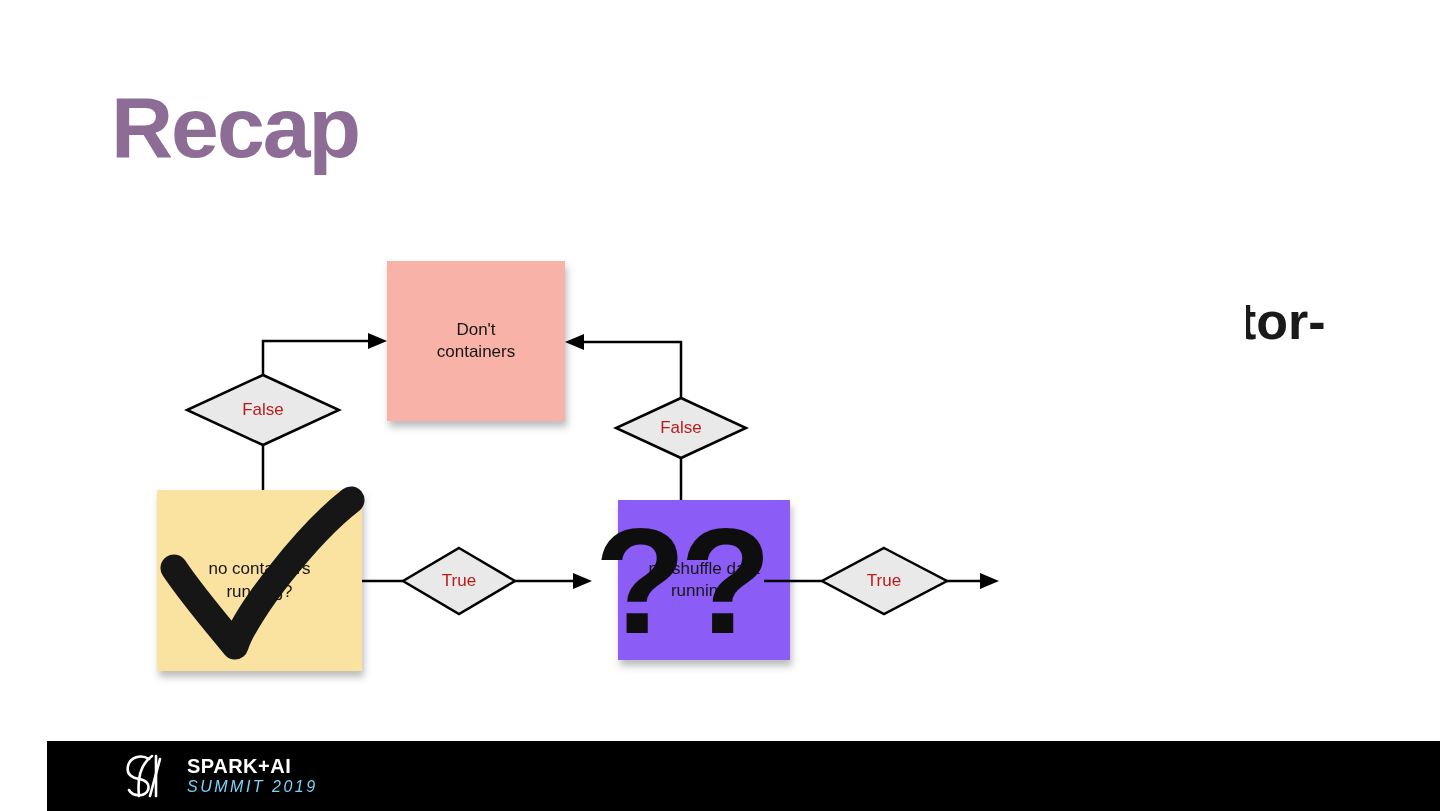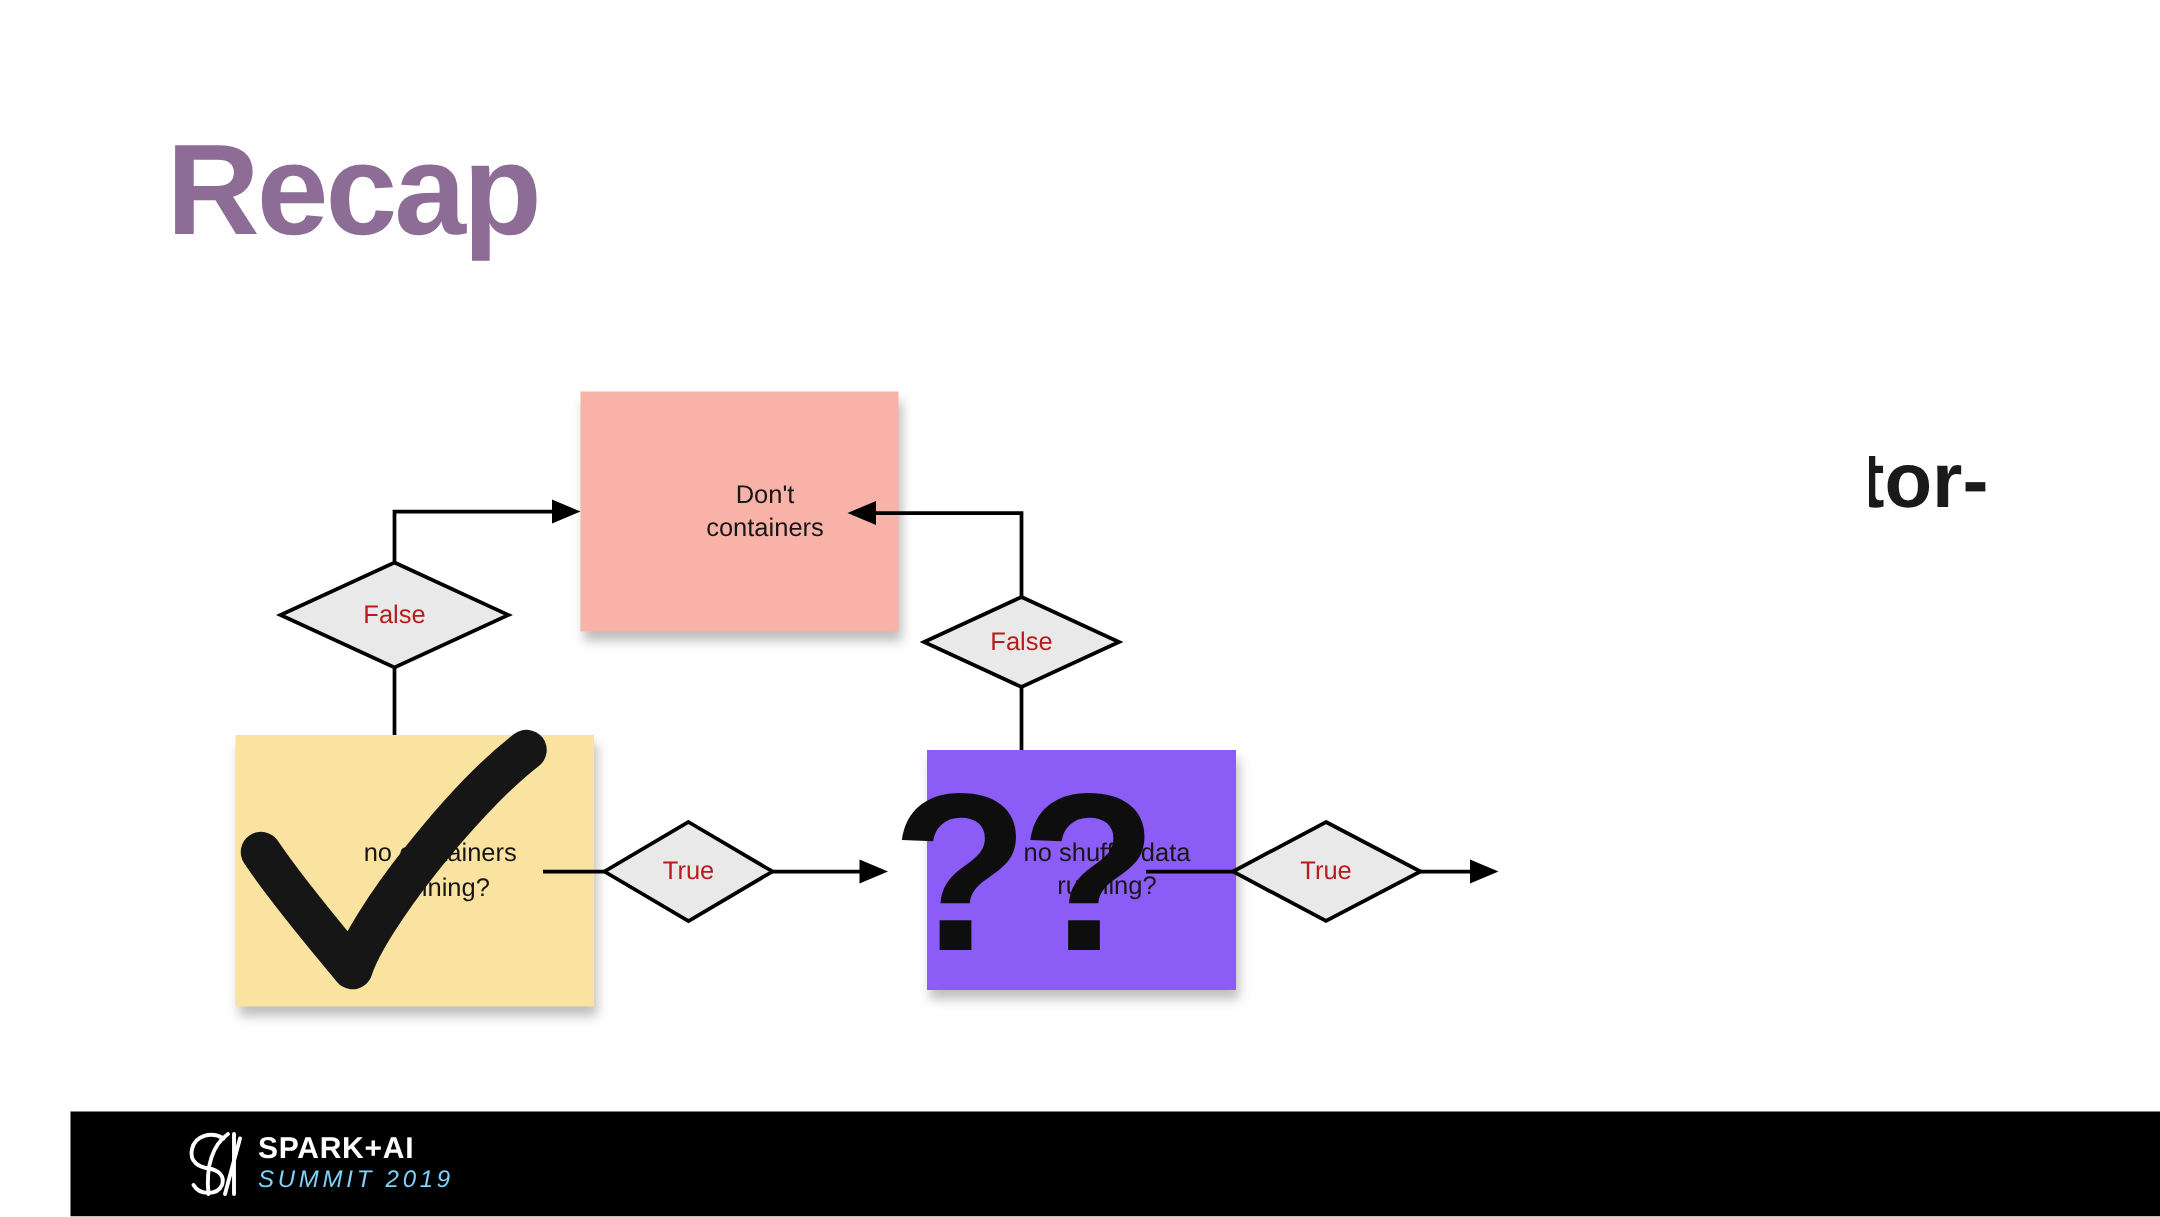--- a/index.html
+++ b/index.html
@@ -28,21 +28,20 @@
 
   
   .wires{position:absolute;left:0;top:0;z-index:3;pointer-events:none;}
 
   
   .node{
     position:absolute;z-index:2;
     display:flex;flex-direction:column;align-items:center;justify-content:center;
     font-size:17px;line-height:1.32;color:#161616;text-align:center;
     box-shadow:2px 6px 7px rgba(110,110,110,.45);
-    padding-left:34px;
   }
   #node-dont{left:340px;top:261px;width:178px;height:160px;background:#f9b2a7;}
   #node-containers{left:110px;top:490px;width:205px;height:181px;background:#fae2a1;}
   #node-shuffle{left:571px;top:500px;width:172px;height:160px;background:#8b5cf6;}
   #node-eligible{left:952px;top:500px;width:181px;height:162px;background:#b7dfa2;}
 
   
   .dlabel{
     position:absolute;z-index:4;transform:translate(-50%,-50%);
     font-size:17px;color:#b91c1c;
@@ -59,21 +58,21 @@
     display:flex;align-items:center;justify-content:center;
     font-size:150px;font-weight:700;letter-spacing:-6px;
     color:#0e0e0e;line-height:1;
   }
 
   
   .footer{
     position:absolute;left:0;top:741px;width:1440px;height:70px;
     background:#000000;display:flex;align-items:center;z-index:6;
   }
-  .logo{display:flex;align-items:center;gap:9px;margin-left:76px;}
+  .logo{display:flex;align-items:center;gap:24px;margin-left:76px;}
   .logo-text{display:flex;flex-direction:column;justify-content:center;}
   .logo-l1{color:#ffffff;font-weight:700;font-size:20px;letter-spacing:.5px;line-height:1.15;}
   .logo-l2{color:#7dd3fc;font-weight:400;font-size:16px;letter-spacing:2.5px;line-height:1.15;font-style:italic;}
 </style>
 </head>
 <body>
 
 <div class="slide">
 
   <h1 class="title">Recap</h1>

